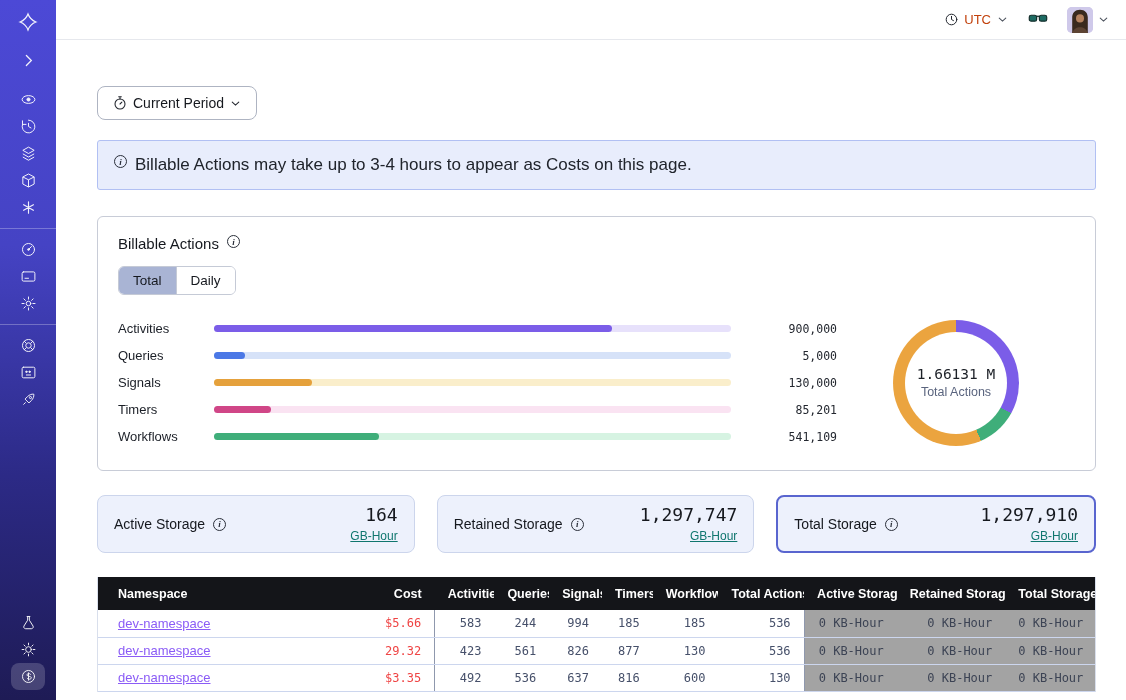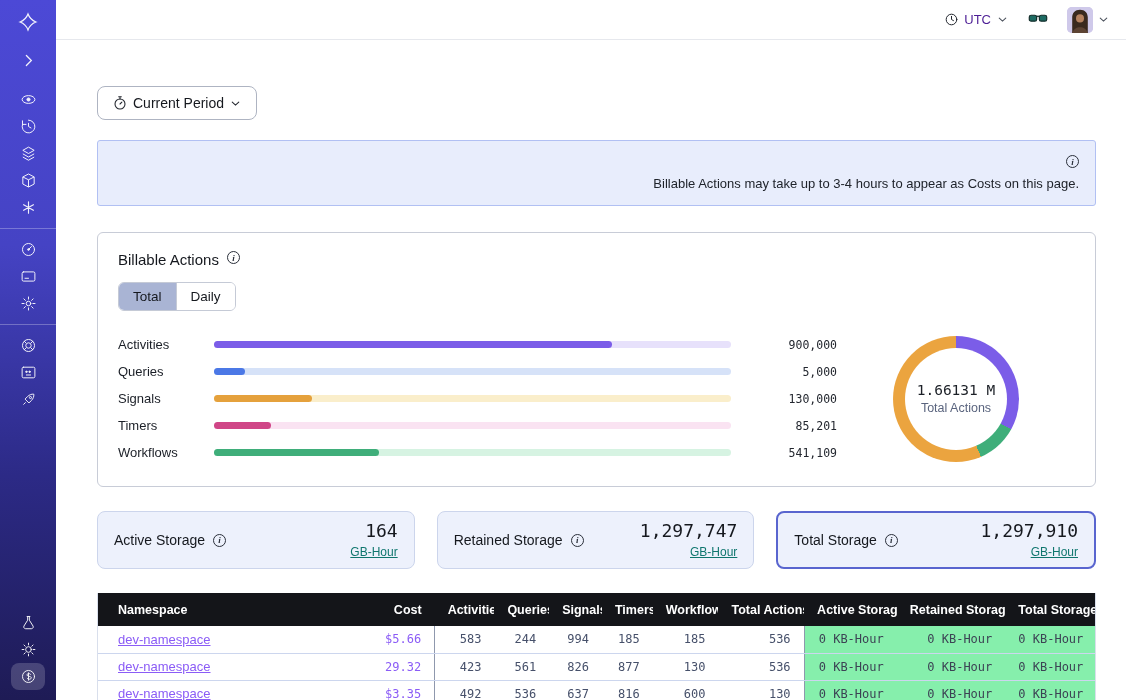--- a/index.html
+++ b/index.html
@@ -16,35 +16,35 @@
   .s-icon.logo svg { width:20px; height:20px; }
   .s-divider { width:56px; height:1px; background:rgba(255,255,255,.28); margin:7px 0; }
   .s-gap { height:12px; }
   .s-spacer { flex:1; }
   .s-icon.active { background:rgba(255,255,255,.18); border-radius:8px; }
 
   
   .main { flex:1; display:flex; flex-direction:column; min-width:0; }
   .topbar { height:40px; flex:0 0 40px; border-bottom:1px solid #e6e8ed;
     display:flex; align-items:center; justify-content:flex-end; gap:18px; padding-right:16px; }
-  .tz { display:flex; align-items:center; gap:5px; font-size:13px; color:#4c1d95; cursor:pointer; }
+  .tz { display:flex; align-items:center; gap:5px; font-size:13px; color:#c2410c; cursor:pointer; }
   .tz svg, .chev svg { display:block; }
   .avatar-wrap { display:flex; align-items:center; gap:4px; cursor:pointer; }
   .avatar { width:26px; height:26px; border-radius:5px; overflow:hidden; background:#cfc9ea; }
 
   .content { flex:1; padding:46px 30px 0 41px; min-width:0; }
 
   .page-head { display:flex; justify-content:space-between; align-items:flex-start; }
   h1 { font-size:27px; font-weight:600; color:#15181e; line-height:30px; }
   .subtitle { margin-top:7px; font-size:11.5px; color:#424854; }
   .period-btn { display:flex; align-items:center; gap:5px; background:#fff; border:1px solid #aeb4c2;
     border-radius:8px; padding:8px 14px; font-size:14px; color:#15181e; font-family:inherit; cursor:pointer; }
 
   .banner { margin-top:20px; background:#e8edfc; border:1px solid #b1c0f3; border-radius:3px;
-    padding:14px 16px; font-size:13px; color:#20242c; display:flex; align-items:flex-end; gap:8px;flex-direction:column; }
+    padding:14px 16px; font-size:17px; color:#20242c; display:flex; align-items:flex-start; gap:8px; }
 
   .info-icon { width:13px; height:13px; border:1.1px solid #2a2f3a; border-radius:50%;
     display:inline-flex; align-items:center; justify-content:center; flex:0 0 13px;
     font-size:9px; font-weight:600; color:#2a2f3a; font-family:"Liberation Serif",serif; font-style:italic; }
   .info-icon::before { content:"i"; }
 
   
   .card { margin-top:26px; border:1px solid #c8ccd7; border-radius:6px; background:#fff; padding:18px 20px 20px; }
   .card-title { display:flex; align-items:flex-start; gap:8px; font-size:15px; font-weight:500; color:#15181e; }
   .segmented { display:inline-flex; margin-top:14px; border:1px solid #c5cad6; border-radius:6px; overflow:hidden;align-items:flex-end; }
@@ -81,22 +81,22 @@
   
   .table-wrap { margin-top:24px; border-left:1px solid #d9dfec; border-right:1px solid #d9dfec; }
   table { width:100%; border-collapse:collapse; table-layout:fixed; }
   thead th { background:#141519; color:#fff; font-size:12.5px; font-weight:600; height:33px;
     padding:0 13px; text-align:right; white-space:nowrap; overflow:hidden; }
   thead th.c0 { text-align:left; padding-left:20px; }
   tbody td { height:27px; border-bottom:1px solid #ccd6ee; padding:0 13px; text-align:right;
     font-family:"DejaVu Sans Mono",monospace; font-size:12px; color:#46506a; white-space:nowrap; overflow:hidden; }
   tbody td.c0 { text-align:left; padding-left:20px; font-family:"Liberation Sans",sans-serif; font-size:13px; }
   tbody td.c0 a { color:#8b5cf6; text-decoration:underline; cursor:pointer; }
-  tbody td.c1 { color:#8b5cf6; }
-  tbody td.storage { background:#86efac; color:#3c4354; }
+  tbody td.c1 { color:#ef4444; }
+  tbody td.storage { background:#a3a3a3; color:#3c4354; }
   td.sep-l, th.sep-l { border-left:1px solid #8f98ad; }
 </style>
 </head>
 <body>
 
 <div class="screen">
 
   <aside class="sidebar">
     <div class="s-icon logo">
       <svg viewBox="0 0 24 24" fill="none" stroke-width="1.5">

